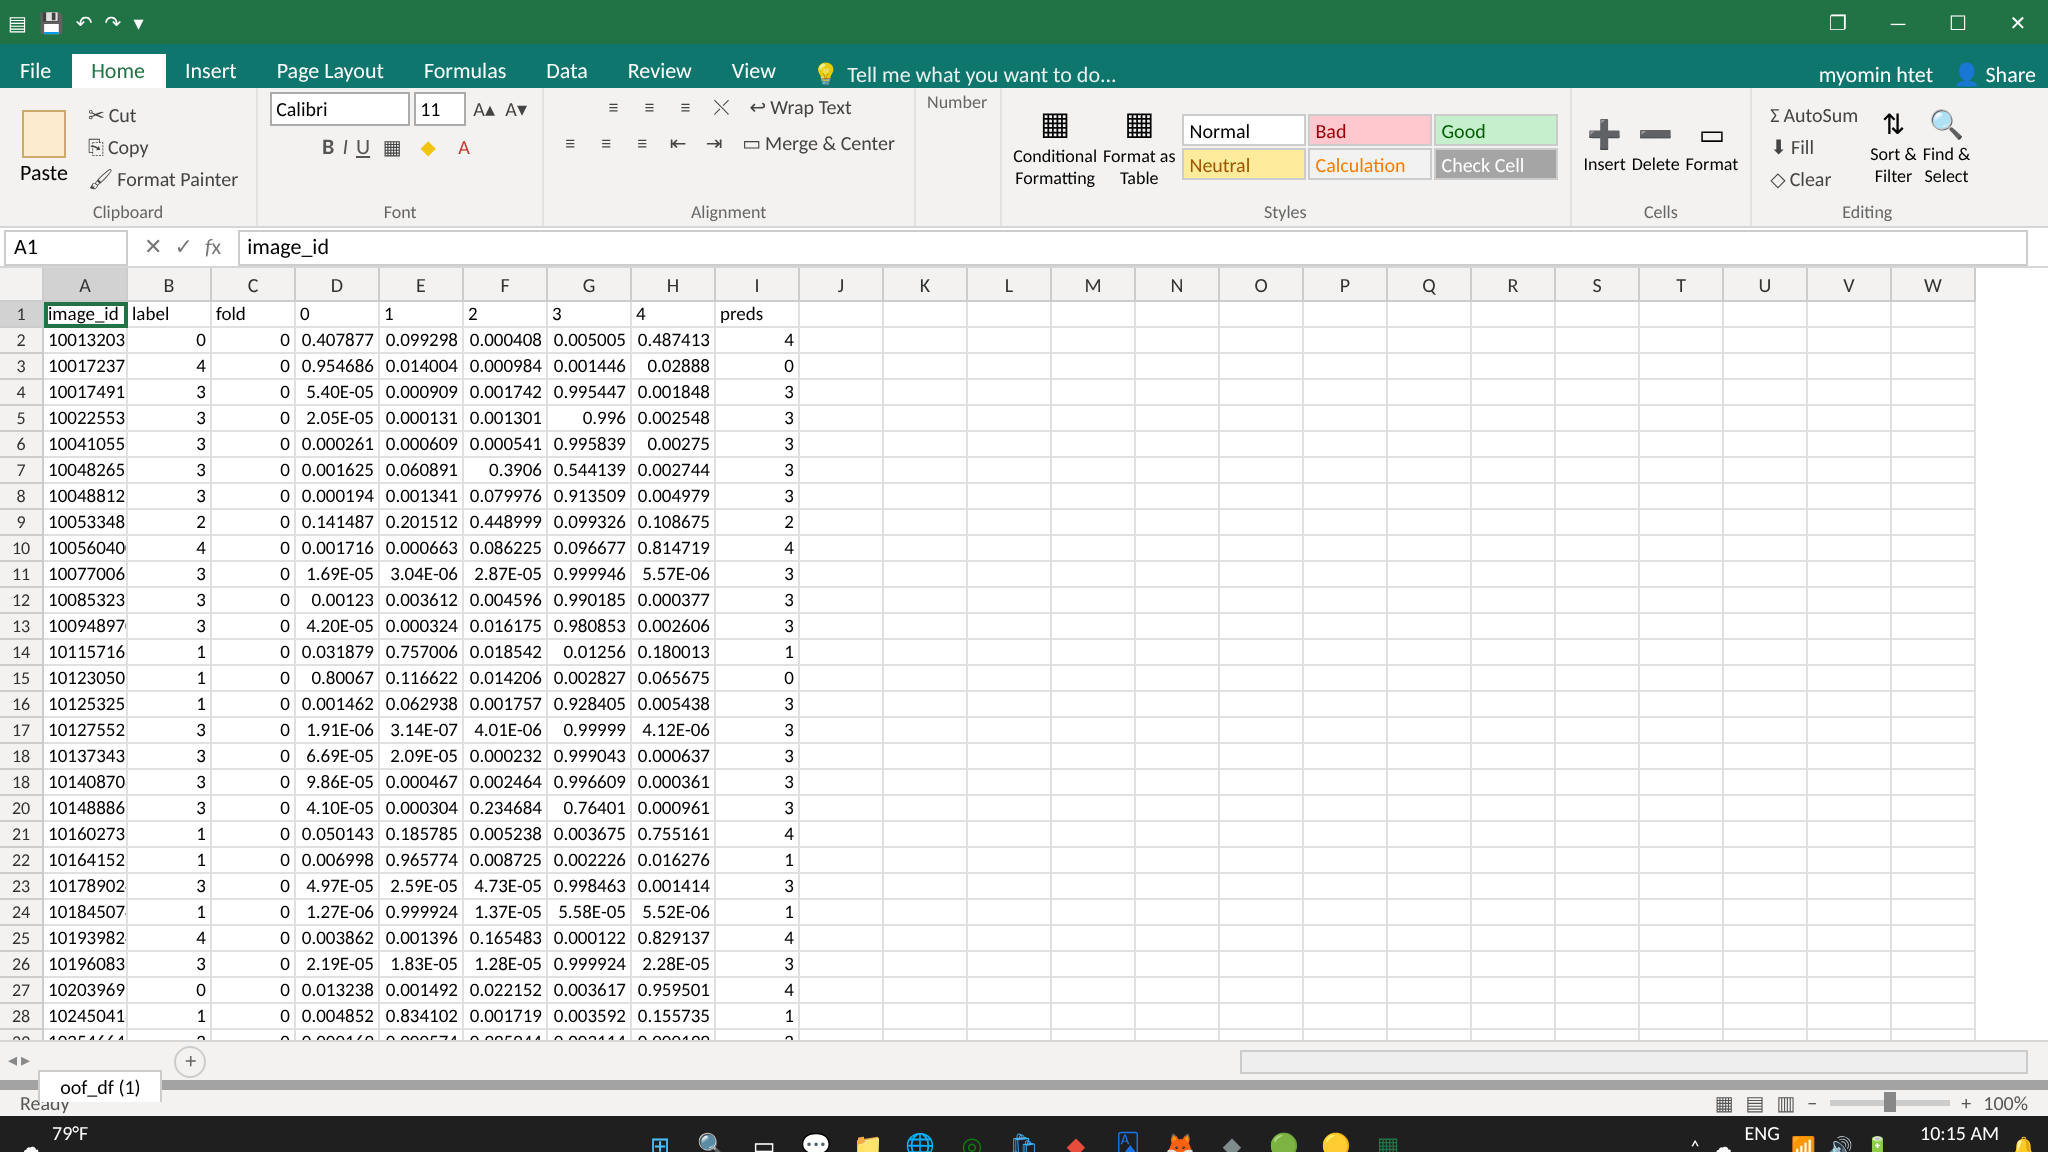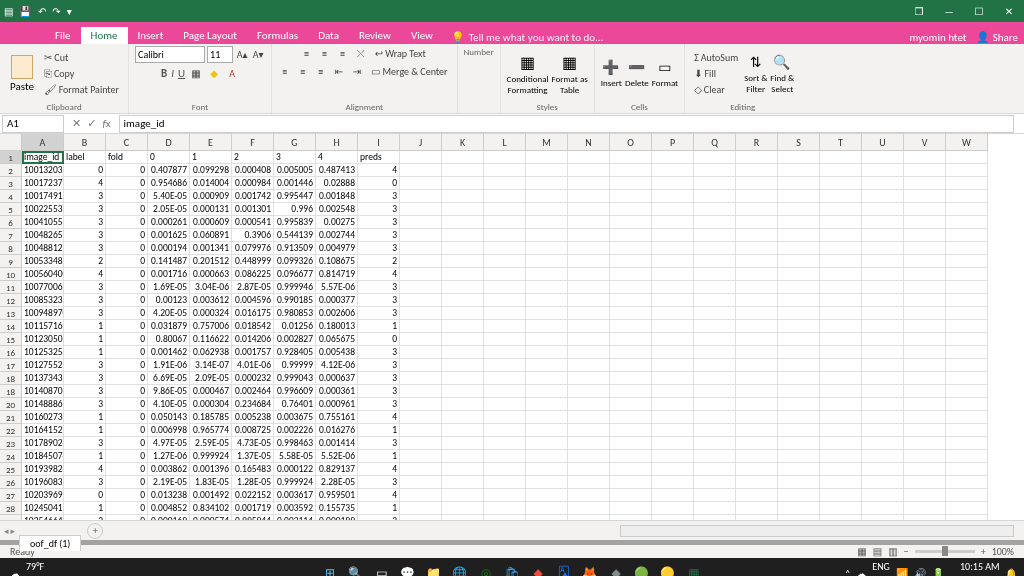--- a/index.html
+++ b/index.html
@@ -5,21 +5,21 @@
 * { margin: 0; padding: 0; box-sizing: border-box; font-family: "Segoe UI", Calibri, sans-serif; }
 body { width: 1024px; height: 576px; overflow: hidden; background: #fff; font-size: 11px; }
 
 .titlebar { height: 22px; background: #217346; display: flex; align-items: center; color: #fff; position: relative; }
 .qat { display: flex; align-items: center; padding-left: 4px; gap: 6px; }
 .qat span { color: #fff; font-size: 10px; }
 .title-center { position: absolute; left: 50%; transform: translateX(-50%); font-size: 11px; }
 .win-controls { position: absolute; right: 0; display: flex; }
 .win-btn { width: 30px; height: 22px; display: flex; align-items: center; justify-content: center; font-size: 10px; }
 
-.tabbar { height: 22px; background: #ec4899; display: flex; align-items: flex-end; color: #fff; position: relative; padding-left: 45px; }
+.tabbar { height: 22px; background: #0f766e; display: flex; align-items: flex-end; color: #fff; position: relative; }
 .file-tab { padding: 2px 10px; font-size: 11px; }
 .tab { padding: 2px 10px; font-size: 11px; }
 .tab.active { background: #fff; color: #217346; }
 .tell-me { display: flex; align-items: center; gap: 4px; font-size: 11px; opacity: .9; padding-left: 8px; }
 .share-area { position: absolute; right: 6px; display: flex; gap: 10px; align-items: flex-end; font-size: 11px; }
 
 .ribbon { height: 70px; background: #f3f2f1; border-bottom: 1px solid #d6d6d6; display: flex; }
 .group { border-right: 1px solid #e1e1e1; padding: 2px 6px 1px; display: flex; flex-direction: column; justify-content: space-between; }
 .group-label { text-align: center; font-size: 9px; color: #666; }
 .group-body { display: flex; align-items: center; gap: 3px; flex: 1; }
@@ -190,20 +190,28 @@
     <div class="group-body">
       <div class="vstack" style="align-items:center;font-size:9px;white-space:pre;text-align:center;">
         <span style="font-size:16px;">▦</span>
         <span>Conditional
 Formatting</span>
       </div>
       <div class="vstack" style="align-items:center;font-size:9px;white-space:pre;text-align:center;">
         <span style="font-size:16px;">▦</span>
         <span>Format as
 Table</span>
+      </div>
+      <div class="style-grid">
+        <div class="style-cell" style="background:#fff;">Normal</div>
+        <div class="style-cell" style="background:#ffc7ce;color:#9c0006;">Bad</div>
+        <div class="style-cell" style="background:#c6efce;color:#006100;">Good</div>
+        <div class="style-cell" style="background:#ffeb9c;color:#9c5700;">Neutral</div>
+        <div class="style-cell" style="background:#f2f2f2;color:#fa7d00;">Calculation</div>
+        <div class="style-cell" style="background:#a5a5a5;color:#fff;">Check Cell</div>
       </div>
     </div>
     <div class="group-label">Styles</div>
   </div>
 
   <div class="group">
     <div class="group-body">
       <div class="vstack" style="align-items:center;font-size:9px;">
           <span style="font-size:14px;">➕</span>
           <span>Insert</span>

